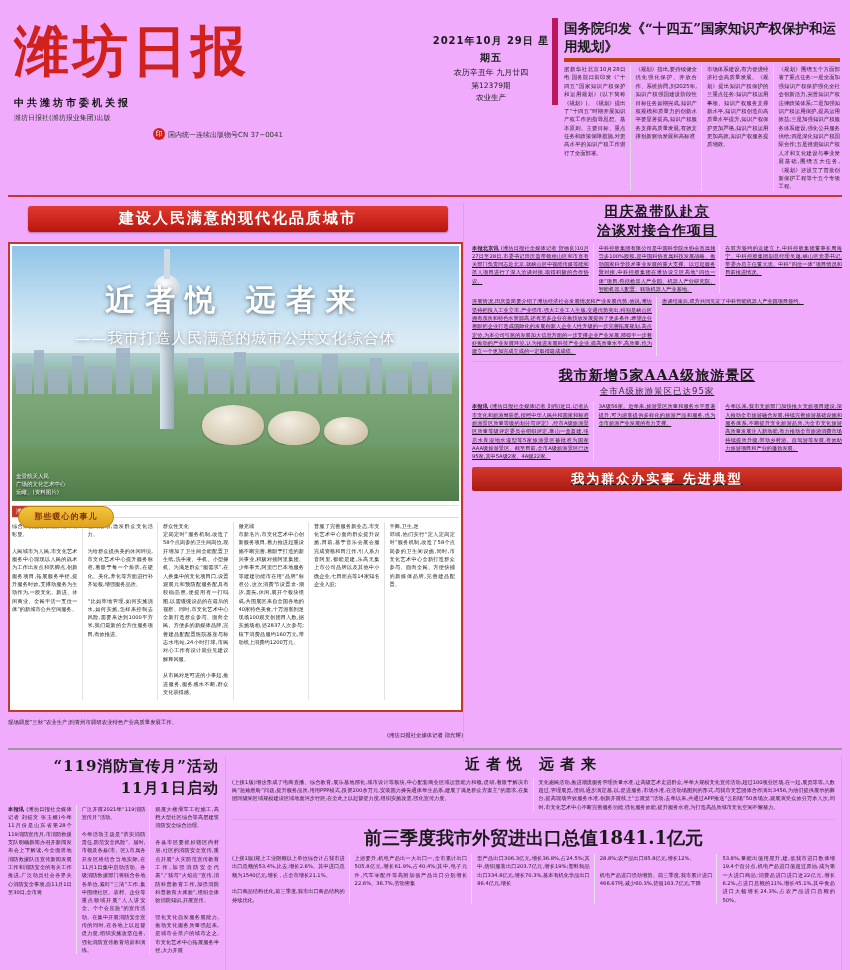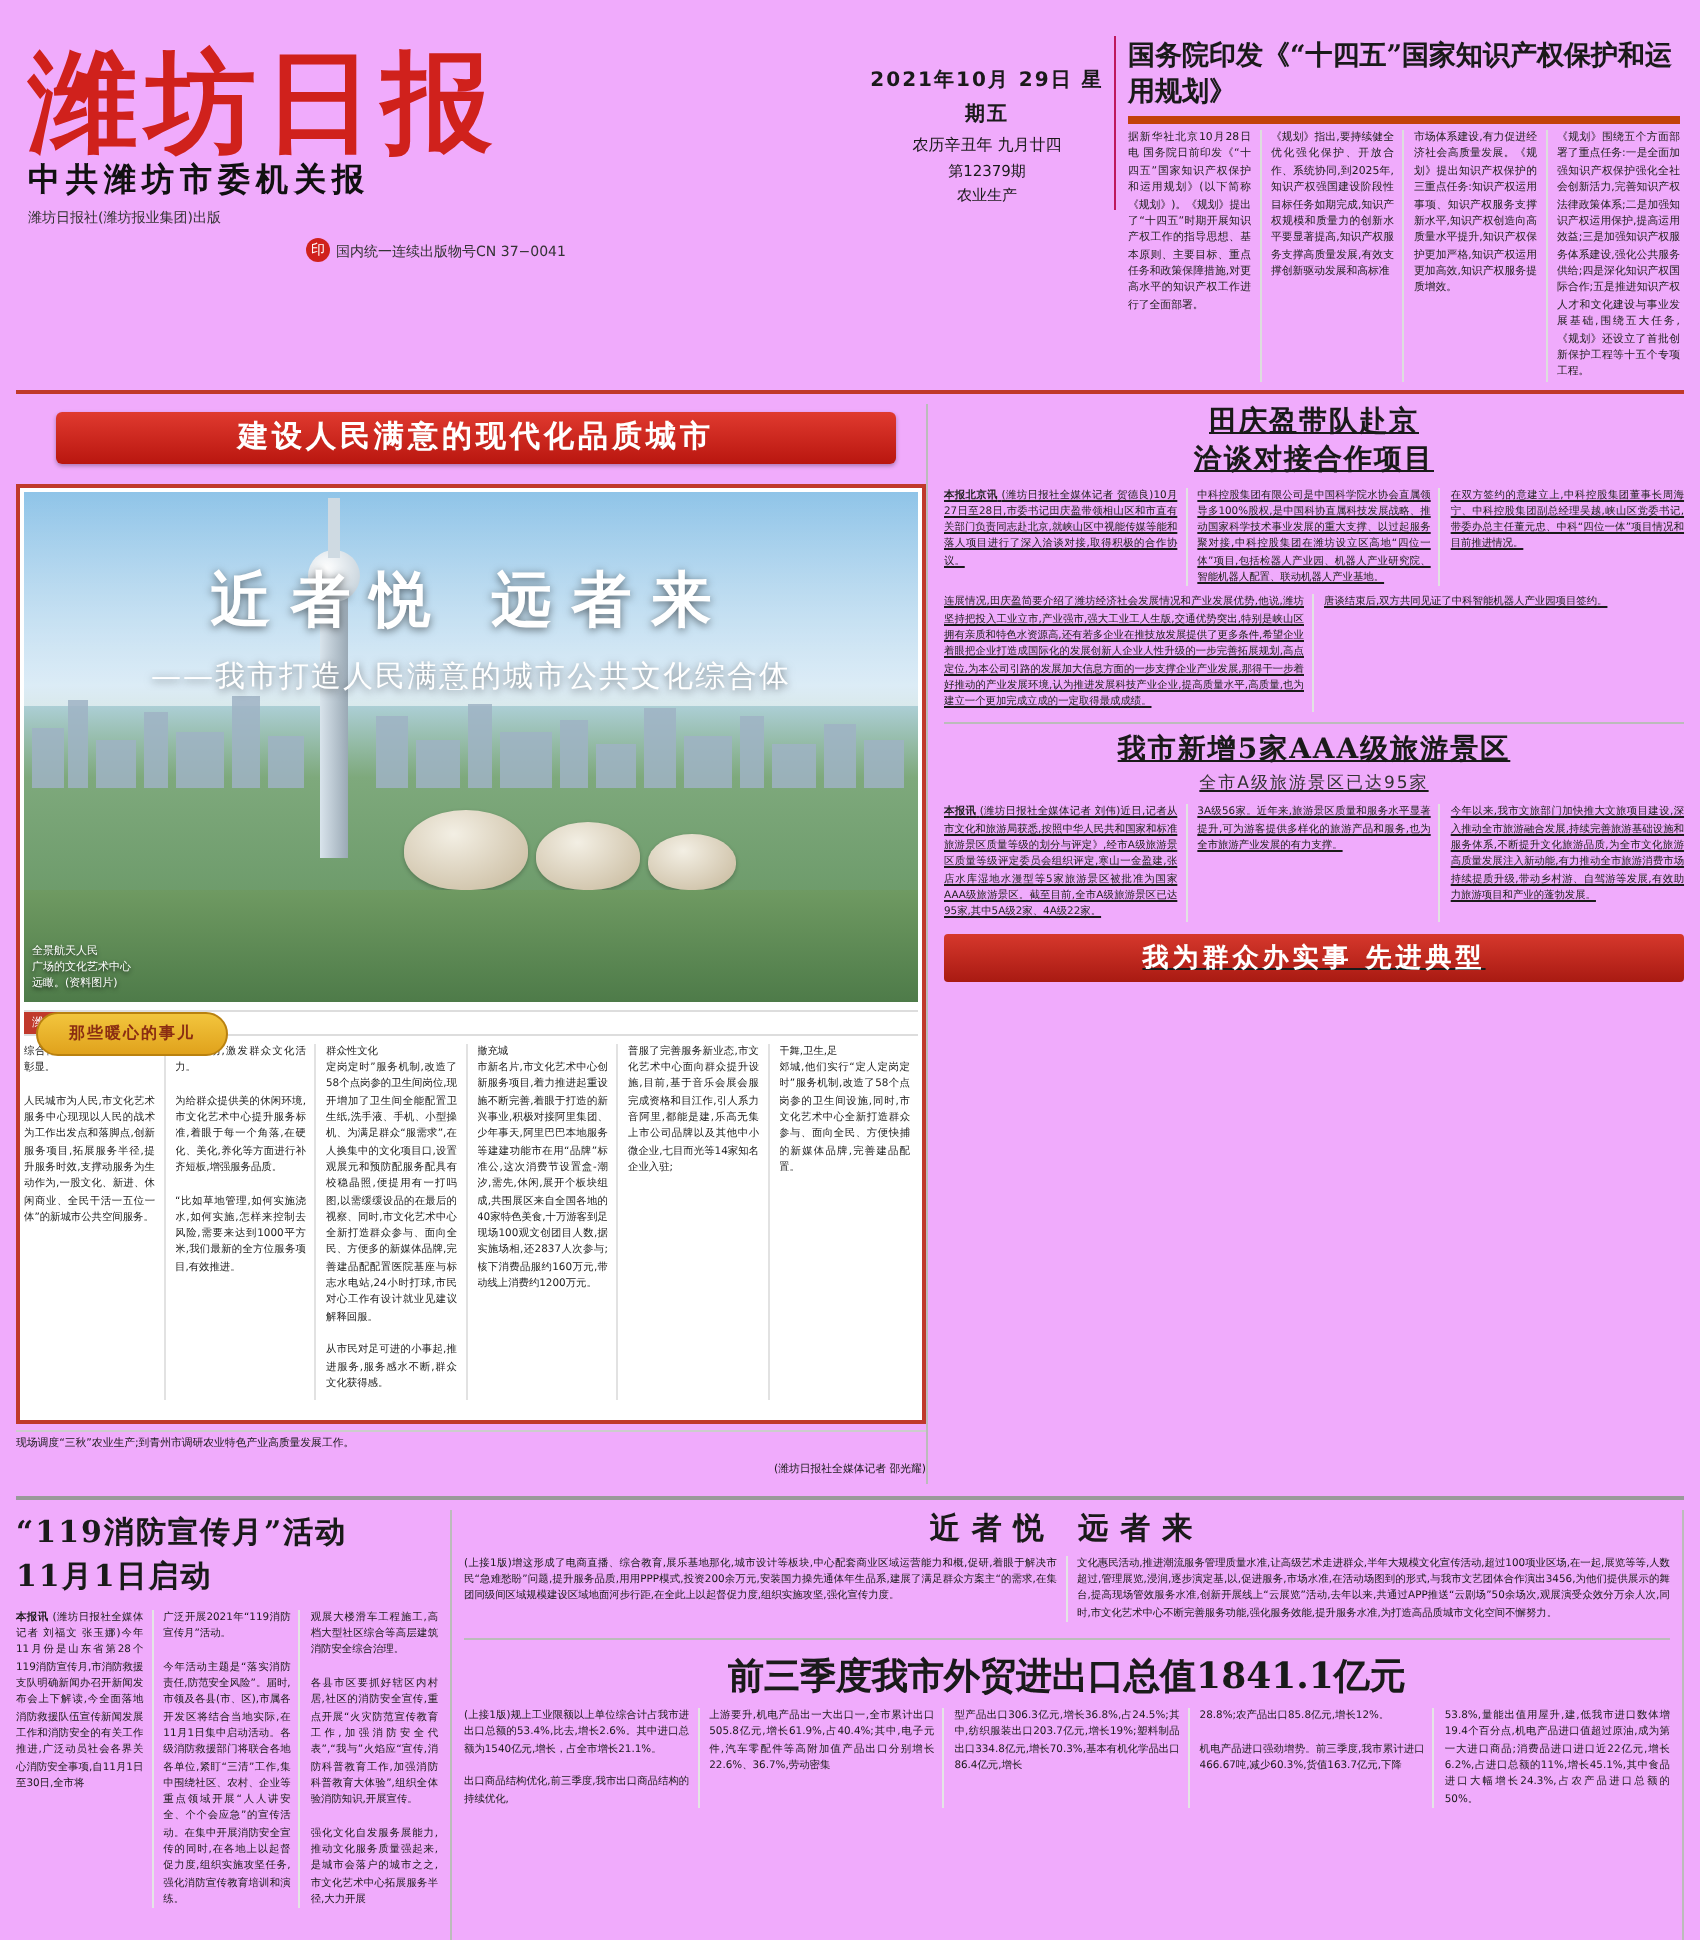--- a/index.html
+++ b/index.html
@@ -36,39 +36,39 @@
     font-family: "DejaVu Serif", "Liberation Serif", serif;
     font-size: 55px;
     font-weight: bold;
     color: #d0211c;
     letter-spacing: 4px;
     line-height: 1.05;
     text-align: left;
     white-space: nowrap;
   }
   .paper-sub {
-    font-size: 16px;
+    font-size: 10px;
     letter-spacing: 3px;
     color: #111;
-    margin-top: 0;
+    margin-top: 16px;
     font-weight: bold;
   }
   .mh-meta {
     font-size: 7px;
     color: #333;
     margin-top: 3px;
     line-height: 1.5;
   }
   .mh-mid {
     width: 130px;
     font-size: 8px;
     line-height: 1.7;
     padding: 14px 2px 0 4px;
     text-align: center;
-    border-right: 1px solid #be185d;
+    border-right: 6px solid #be185d;
   }
   .mh-mid .date-main { font-size: 10px; font-weight: bold; letter-spacing: 1px; }
   .mh-mid .lunar { font-size: 8px; }
   .mh-mid .issue { font-size: 7.5px; }
   .badge-row {
     display: flex;
     align-items: center;
     gap: 3px;
     justify-content: center;
     margin: 4px 0 2px 0;
@@ -344,21 +344,21 @@
   }
   .bl {
     width: 218px;
     padding-right: 6px;
     border-right: 1px solid #bbb;
   }
   .bl-h {
     font-family: "DejaVu Serif","Liberation Serif",serif;
     font-size: 15px;
     font-weight: bold;
-    text-align: left;
+    text-align: right;
     line-height: 1.5;
     letter-spacing: 1px;
   }
   .bl-cols { display:flex; gap:5px; margin-top: 5px; }
   .bl-cols .bc {
     flex: 1; font-size: 5.2px; line-height: 1.6; text-align: justify;
     border-right: 1px solid #e4e4e4; padding-right: 4px;
   }
   .bl-cols .bc:last-child { border-right:none; padding-right:0; }
   .bm {

